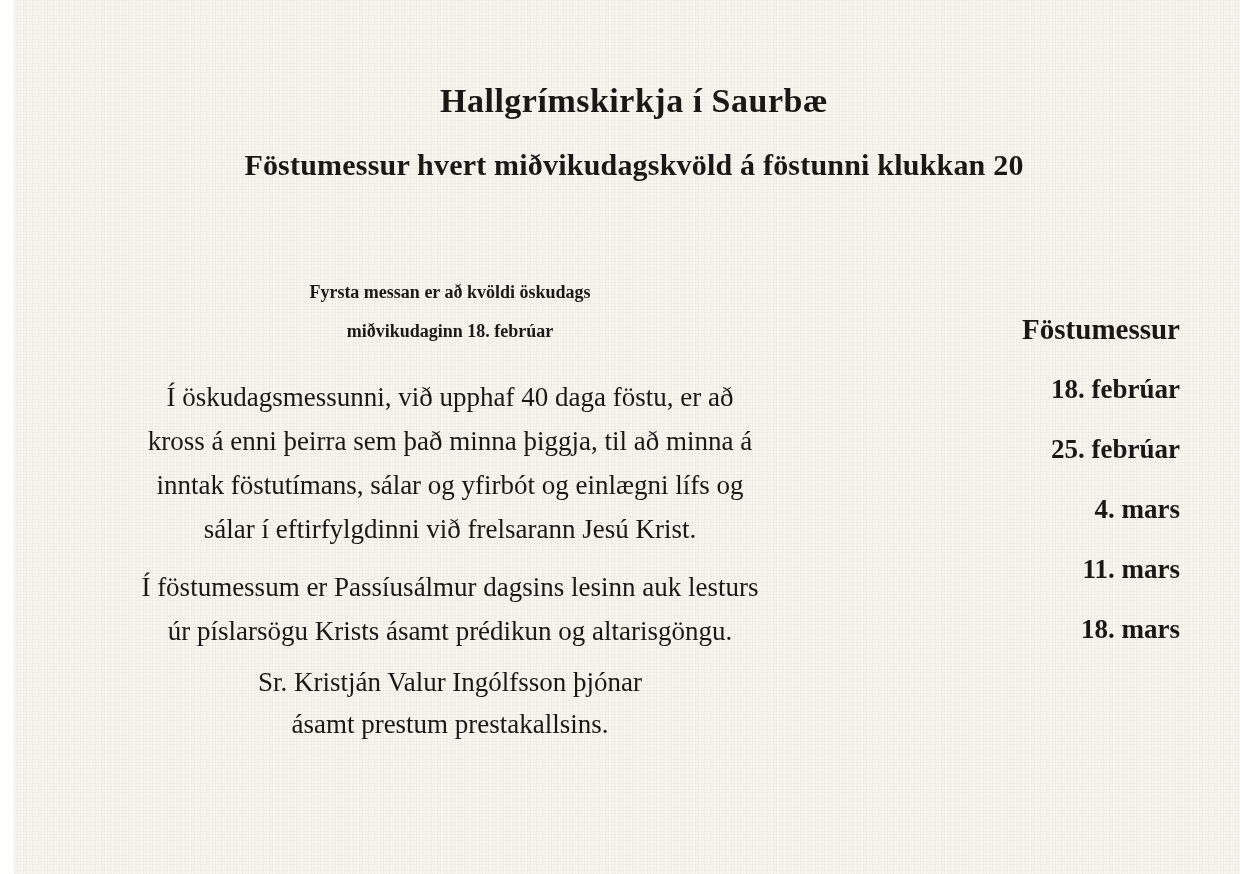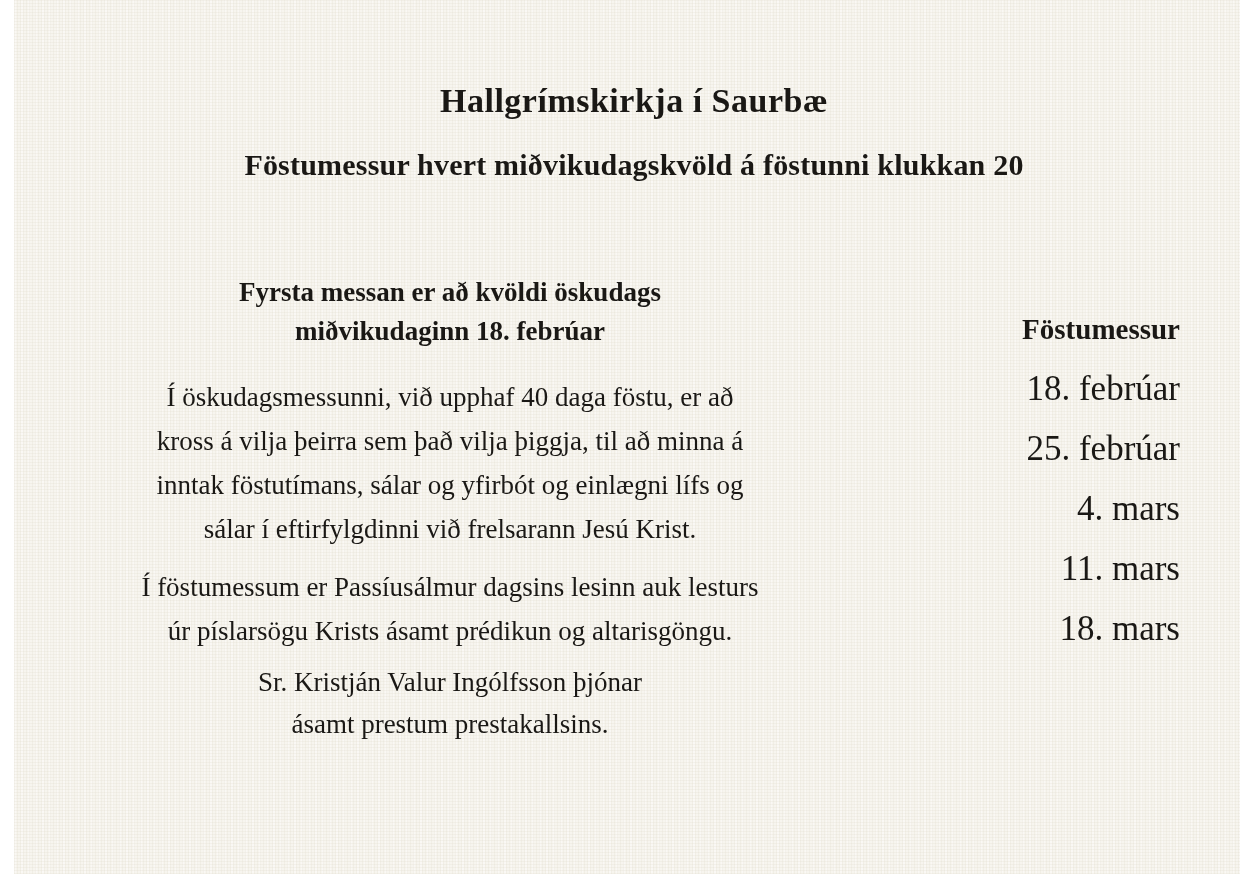--- a/index.html
+++ b/index.html
@@ -42,21 +42,21 @@
     letter-spacing: 0.2px;
   }
   .left-col {
     position: absolute;
     top: 273px;
     left: 28px;
     width: 816px;
     text-align: center;
   }
   .left-heading {
-    font-size: 27px;
+    font-size: 18px;
     font-weight: bold;
     line-height: 39px;
   }
   .para {
     font-size: 27px;
     line-height: 44px;
   }
   .para-1 { margin-top: 24px; }
   .para-2 { margin-top: 14px; }
   .para-3 { margin-top: 8px; line-height: 42px; }
@@ -66,22 +66,22 @@
     left: 866px;
     width: 300px;
     text-align: right;
   }
   .schedule-heading {
     font-size: 29px;
     font-weight: bold;
     line-height: 34px;
   }
   .schedule-date {
-    font-size: 35px;
-    font-weight: normal;
+    font-size: 27px;
+    font-weight: bold;
     line-height: 34px;
     margin-top: 26px;
   }
   .schedule-date:first-of-type {
     margin-top: 27px;
   }
 </style>
 </head>
 <body>
 
@@ -91,21 +91,21 @@
 
   <div class="doc-subtitle">Föstumessur hvert miðvikudagskvöld á föstunni klukkan 20</div>
 
   <div class="left-col">
     <div class="left-heading">
       <div>Fyrsta messan er að kvöldi öskudags</div>
       <div>miðvikudaginn 18. febrúar</div>
     </div>
     <div class="para para-1">
       <div>Í öskudagsmessunni, við upphaf 40 daga föstu, er að</div>
-      <div>kross á vilja þeirra sem það vilja þiggja, til að minna á</div>
+      <div>kross á enni þeirra sem það minna þiggja, til að minna á</div>
       <div>inntak föstutímans, sálar og yfirbót og einlægni lífs og</div>
       <div>sálar í eftirfylgdinni við frelsarann Jesú Krist.</div>
     </div>
     <div class="para para-2">
       <div>Í föstumessum er Passíusálmur dagsins lesinn auk lesturs</div>
       <div>úr píslarsögu Krists ásamt prédikun og altarisgöngu.</div>
     </div>
     <div class="para para-3">
       <div>Sr. Kristján Valur Ingólfsson þjónar</div>
       <div>ásamt prestum prestakallsins.</div>

